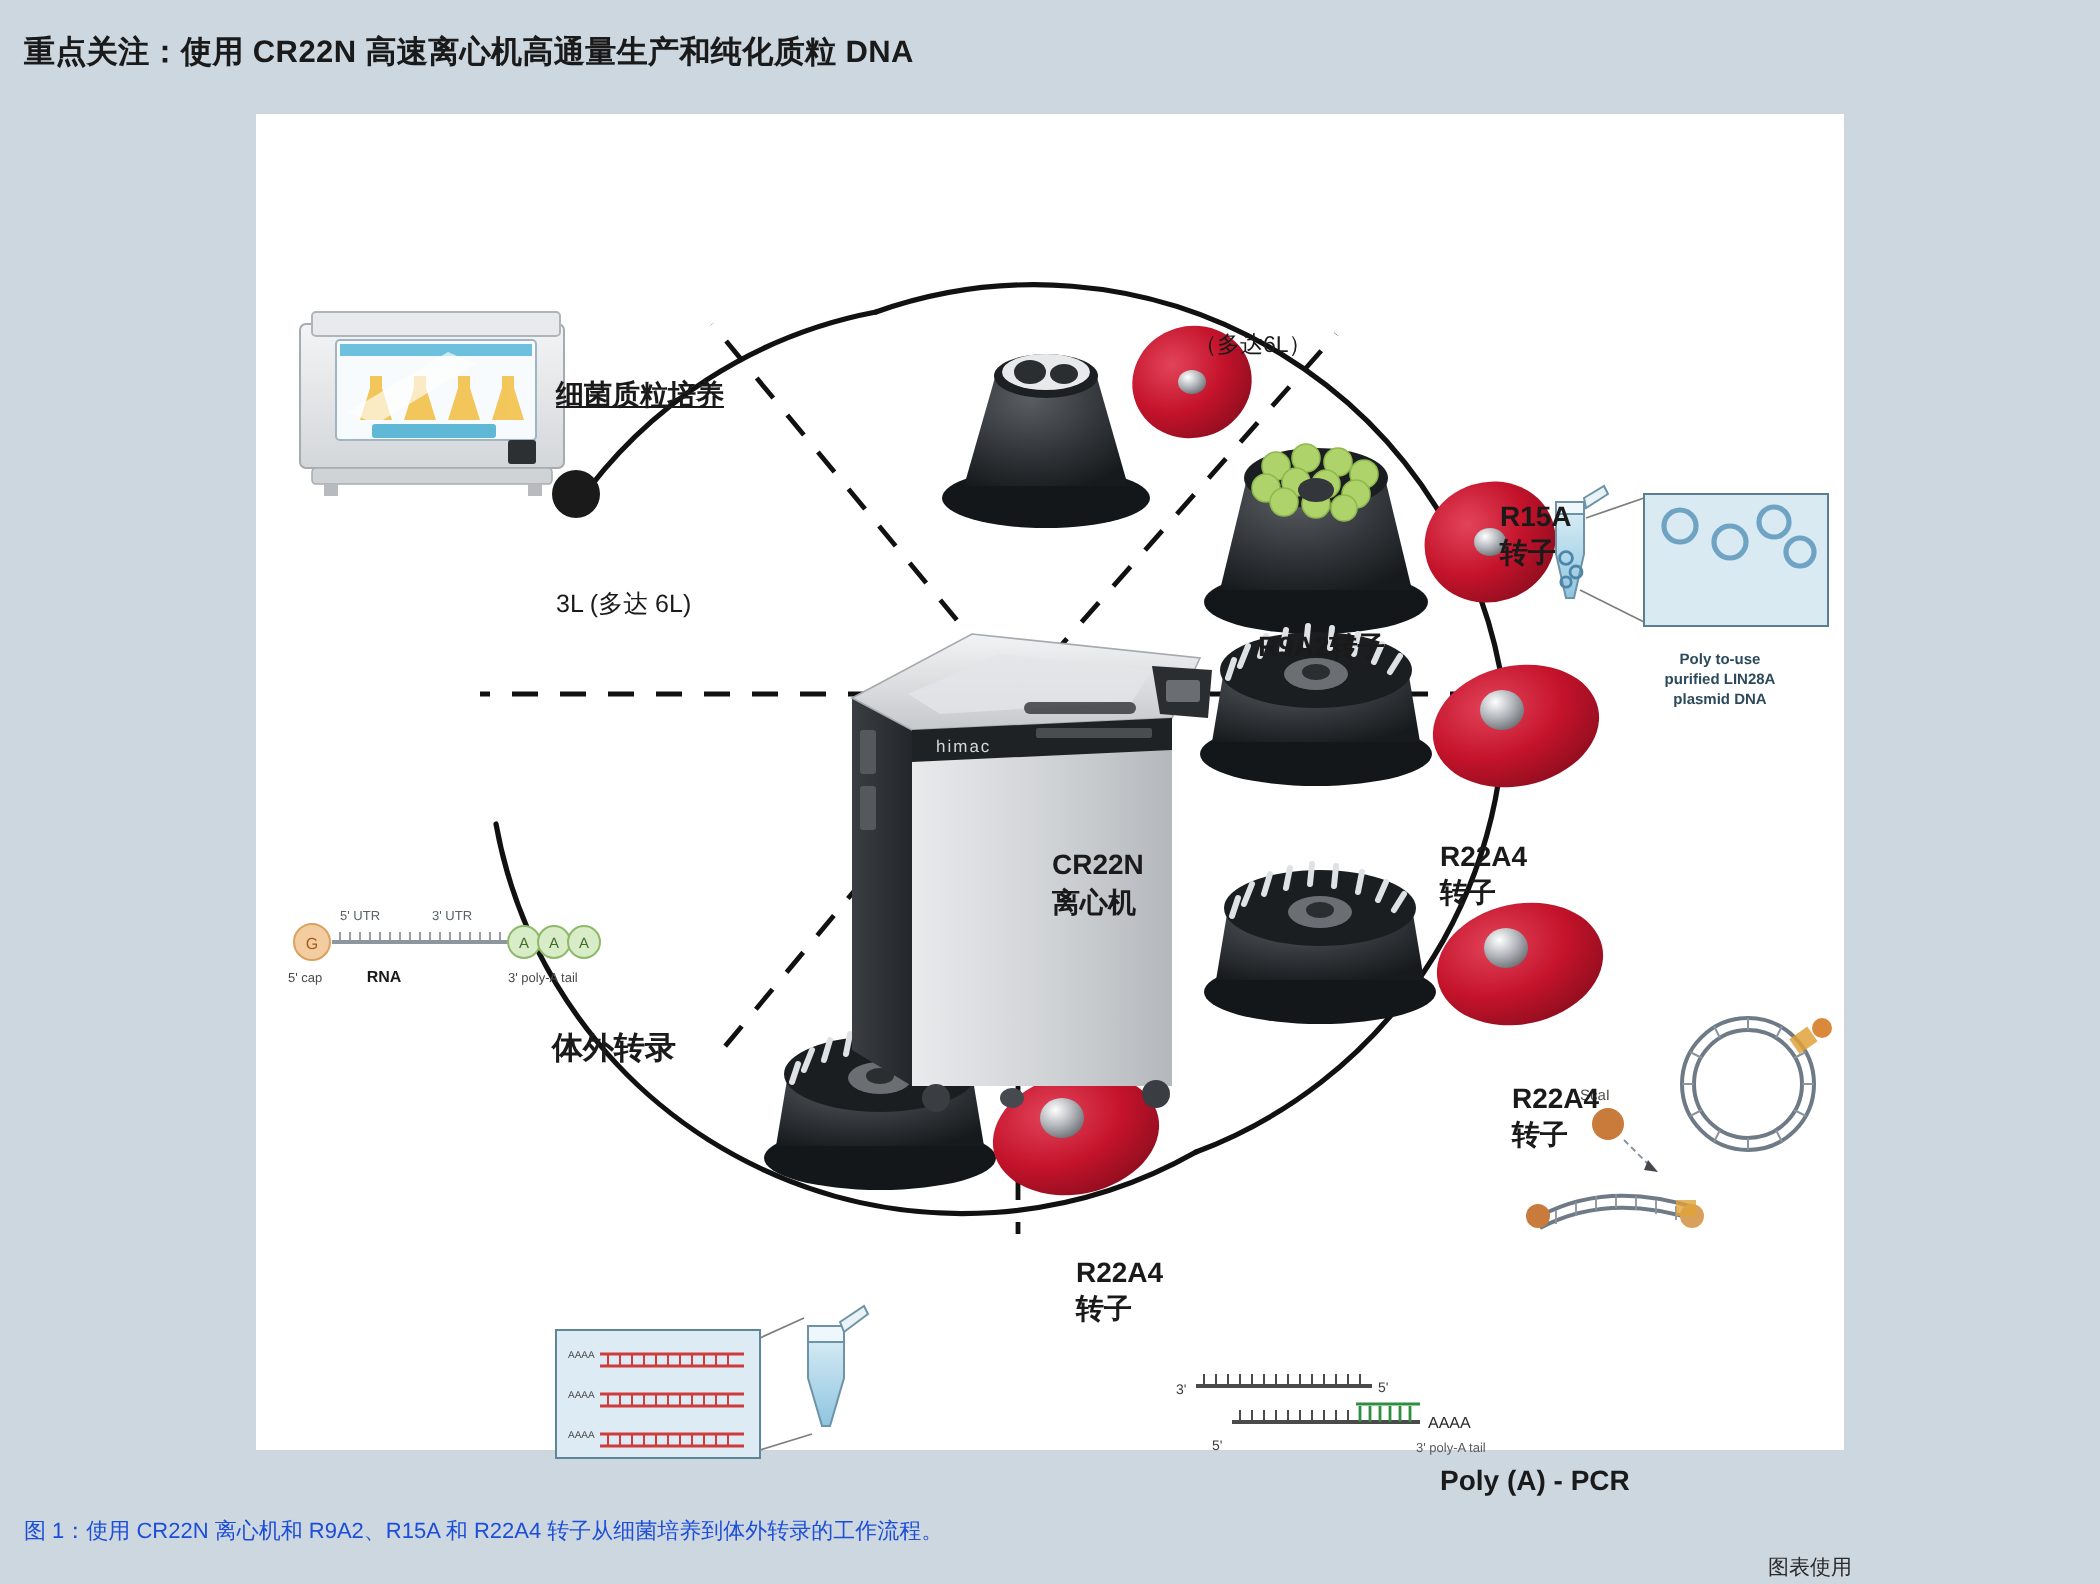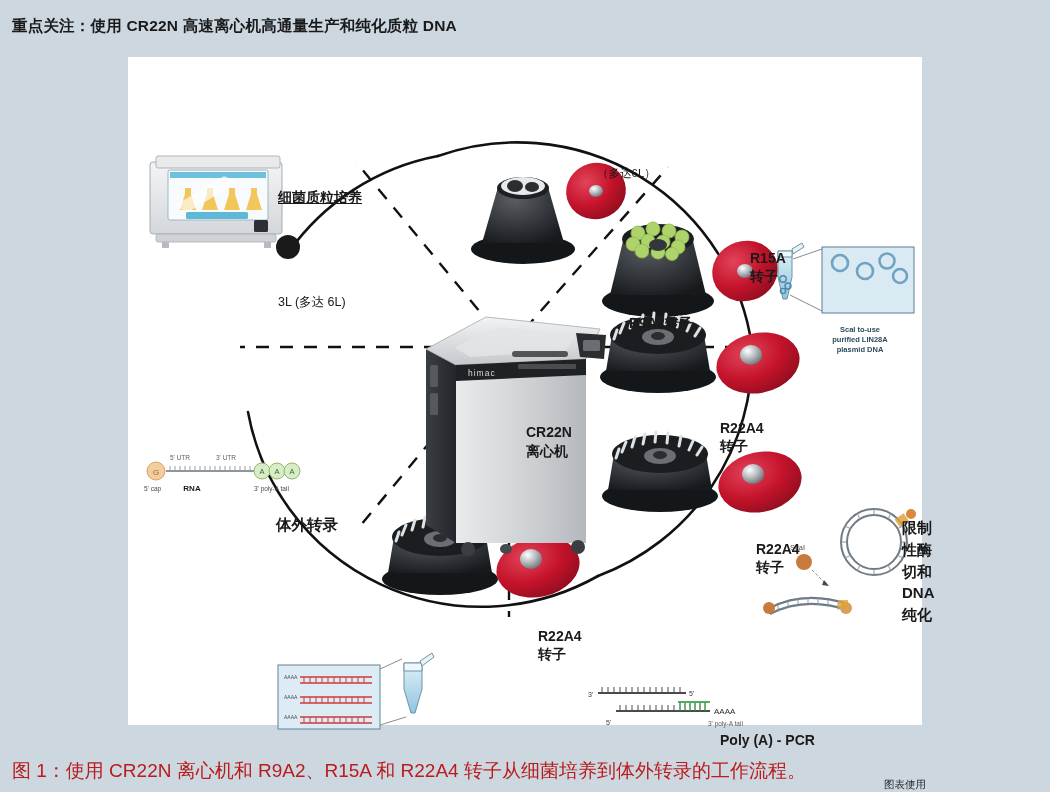--- a/index.html
+++ b/index.html
@@ -21,21 +21,21 @@
   
   .figure-panel {
     position: absolute; left: 128px; top: 57px;
     width: 794px; height: 668px;
     background: #ffffff;
   }
 
   
   .caption {
     position: absolute; left: 12px; top: 758px;
-    font-size: 19px; color: #b91c1c; white-space: nowrap;
+    font-size: 11px; color: #1d4ed8; white-space: nowrap;
   }
 
   
   .t { position: absolute; color: #1a1a1a; line-height: 1.25; }
 
   .lab-culture      { left: 150px; top: 132px; font-size: 14px; font-weight: bold; text-decoration: underline; }
   .lab-culture-vol  { left: 150px; top: 238px; font-size: 12.5px; }
 
   .lab-top          { left: 448px; top: 88px; font-size: 15.5px; font-weight: bold; white-space: nowrap; }
   .lab-top-sub      { left: 469px; top: 109px; font-size: 11.5px; }
@@ -541,29 +541,25 @@
       <div>转子</div>
     </div>
 
     <div class="t lab-cr22n">
       <div>CR22N</div>
       <div>离心机</div>
     </div>
 
 
     <div class="t" style="left:688px; top:268px; width:88px; text-align:center; font-size:7.5px; font-weight:bold; color:#2c4a5c; line-height:1.35;">
-      <div>ScaI to-use</div>
+      <div>Poly to-use</div>
       <div>purified LIN28A</div>
       <div>plasmid DNA</div>
     </div>
 
-    <div class="t lab-restrict">
-      <div>限制性酶切和</div>
-      <div>DNA 纯化</div>
-    </div>
 
     <div class="t lab-ivt">体外转录</div>
 
 
     <div class="t lab-polya">Poly (A) - PCR</div>
 
     <div class="t biorender">图表使用BioRender.com绘制</div>
   </div>
 
   <div class="caption">图 1：使用 CR22N 离心机和 R9A2、R15A 和 R22A4 转子从细菌培养到体外转录的工作流程。</div>

